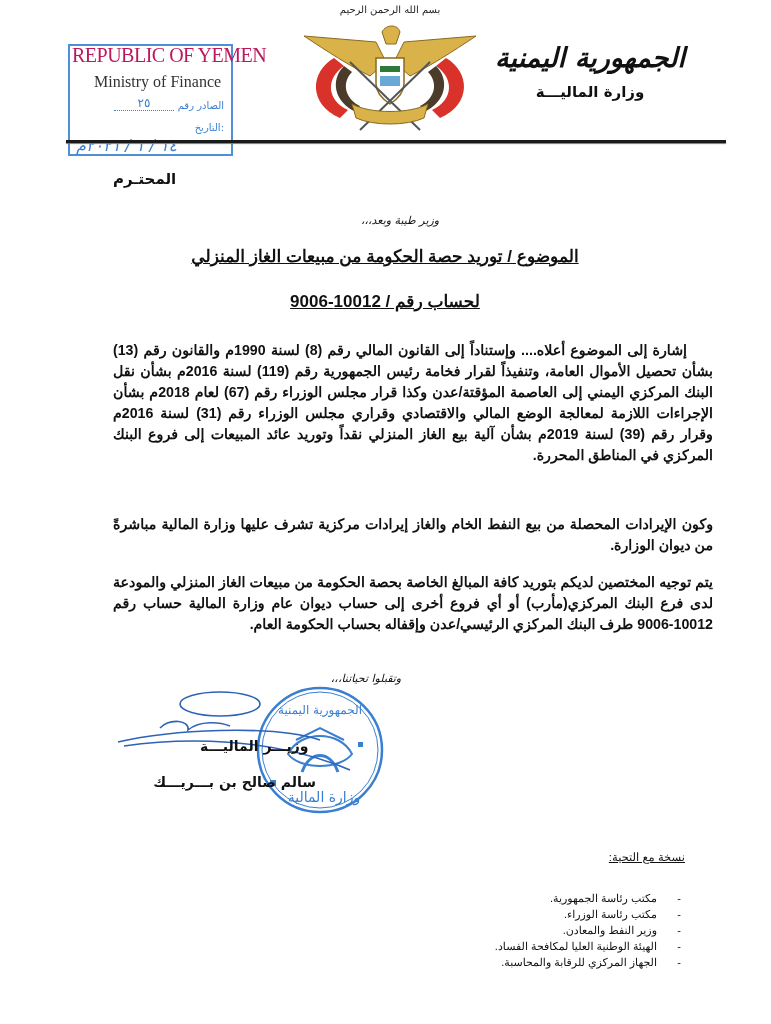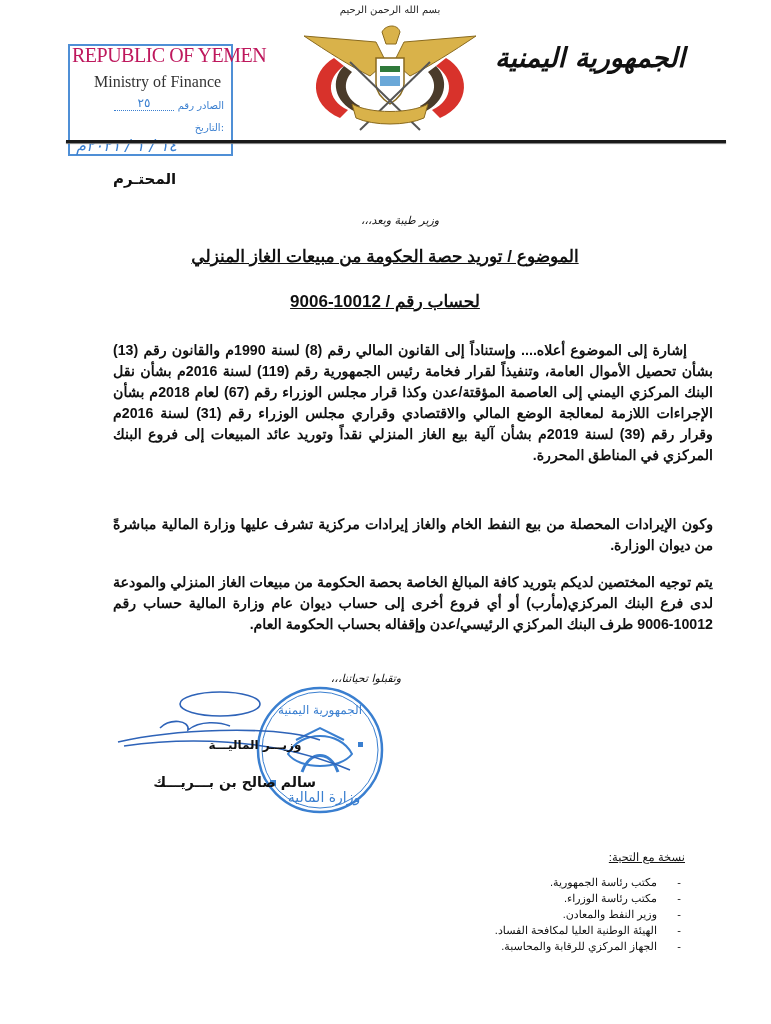--- a/index.html
+++ b/index.html
@@ -39,26 +39,26 @@
   .subject span { text-decoration: underline; }
   .subject .l2 { display: block; margin-top: 24px; }
   .para { right: 58px; width: 600px; font-family: "Liberation Sans", sans-serif; font-size: 14.2px; font-weight: bold; line-height: 21px; text-align: justify; text-align-last: right; }
   .p1 { top: 340px; text-indent: 26px; }
   .p2 { top: 514px; }
   .p3 { top: 572px; }
   .closing { left: 306px; top: 672px; width: 120px; text-align: center; font-family: "DejaVu Serif", serif; font-size: 11px; font-style: italic; }
 
   
   .sig-svg { left: 110px; top: 680px; width: 320px; height: 150px; }
-  .sig-title { left: 200px; top: 738px; width: 110px; text-align: center; font-size: 12px; font-weight: bold; letter-spacing: 1px; }
+  .sig-title { left: 200px; top: 738px; width: 110px; text-align: left; font-size: 14px; font-weight: bold; letter-spacing: 1px; }
   .sig-name { left: 120px; top: 774px; width: 196px; text-align: right; font-size: 14px; font-weight: bold; letter-spacing: 1px; }
 
   
   .cc { right: 86px; top: 850px; width: 260px; font-family: "Liberation Sans", sans-serif; font-size: 11px; }
-  .cc-title { text-decoration: underline; margin-bottom: 10px; font-size: 11.5px; }
+  .cc-title { text-decoration: underline; margin-bottom: 26px; font-size: 11.5px; }
   .cc-list { list-style: none; margin: 0; padding: 0 4px 0 0; }
   .cc-list li { line-height: 16px; position: relative; padding-right: 24px; }
   .cc-list li::before { content: "-"; position: absolute; right: 0; }
 </style>
 </head>
 <body>
 
 <div class="abs basmala">بسم الله الرحمن الرحيم</div>
 
 <svg class="abs emblem" viewBox="0 0 180 110">
@@ -78,20 +78,21 @@
   <rect x="80" y="54" width="20" height="10" fill="#6aa8d8"></rect>
 
   <line x1="50" y1="40" x2="120" y2="108" stroke="#555" stroke-width="2"></line>
   <line x1="130" y1="40" x2="60" y2="108" stroke="#555" stroke-width="2"></line>
 
   <path d="M52 82 C70 92 110 92 128 82 L124 96 C106 104 74 104 56 96 Z" fill="#d9b24a" stroke="#8a6a1e" stroke-width="1"></path>
 </svg>
 
 <div class="abs ar-header rtl">
   <div class="ar-rep">الجمهورية اليمنية</div>
+  <div class="ar-min">وزارة الماليـــة</div>
 </div>
 
 <div class="abs stamp-box"></div>
 <div class="abs en-header">
   <div class="en-rep">REPUBLIC OF YEMEN</div>
   <div class="en-min">Ministry of Finance</div>
 </div>
 <div class="abs stamp-ref">
   <span class="lbl">الصادر رقم</span>
   <span class="val">٢٥</span>

